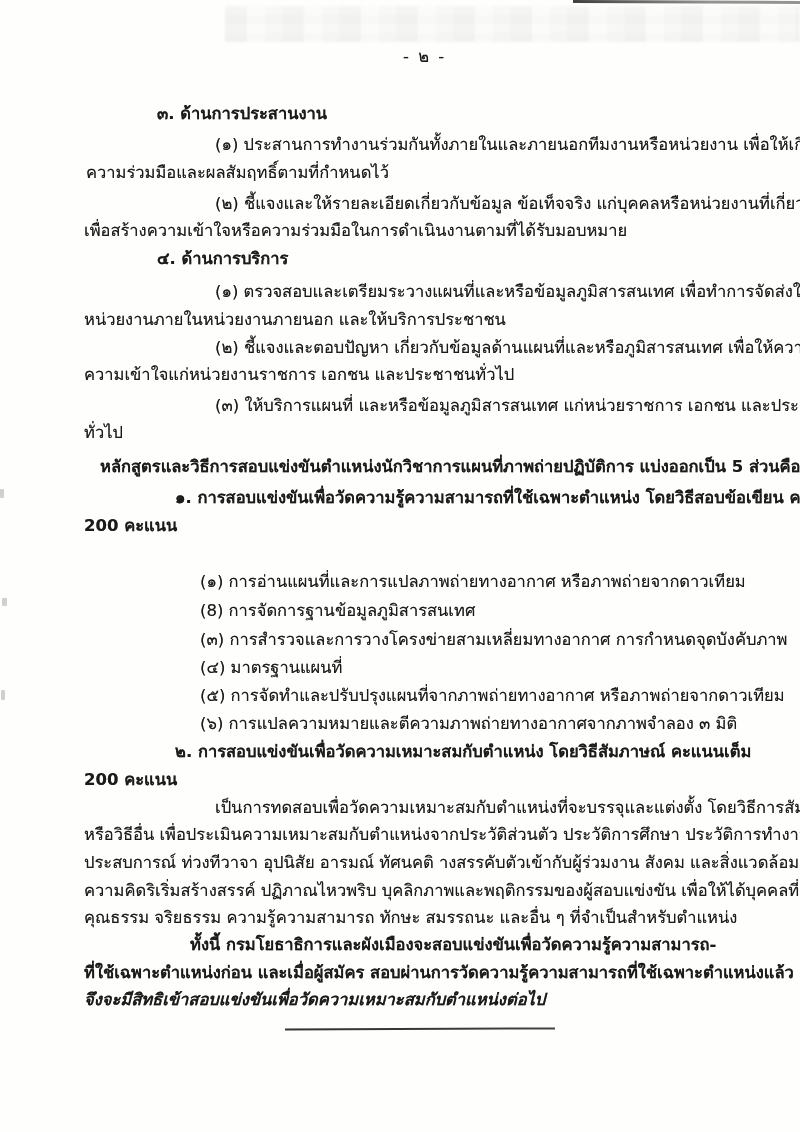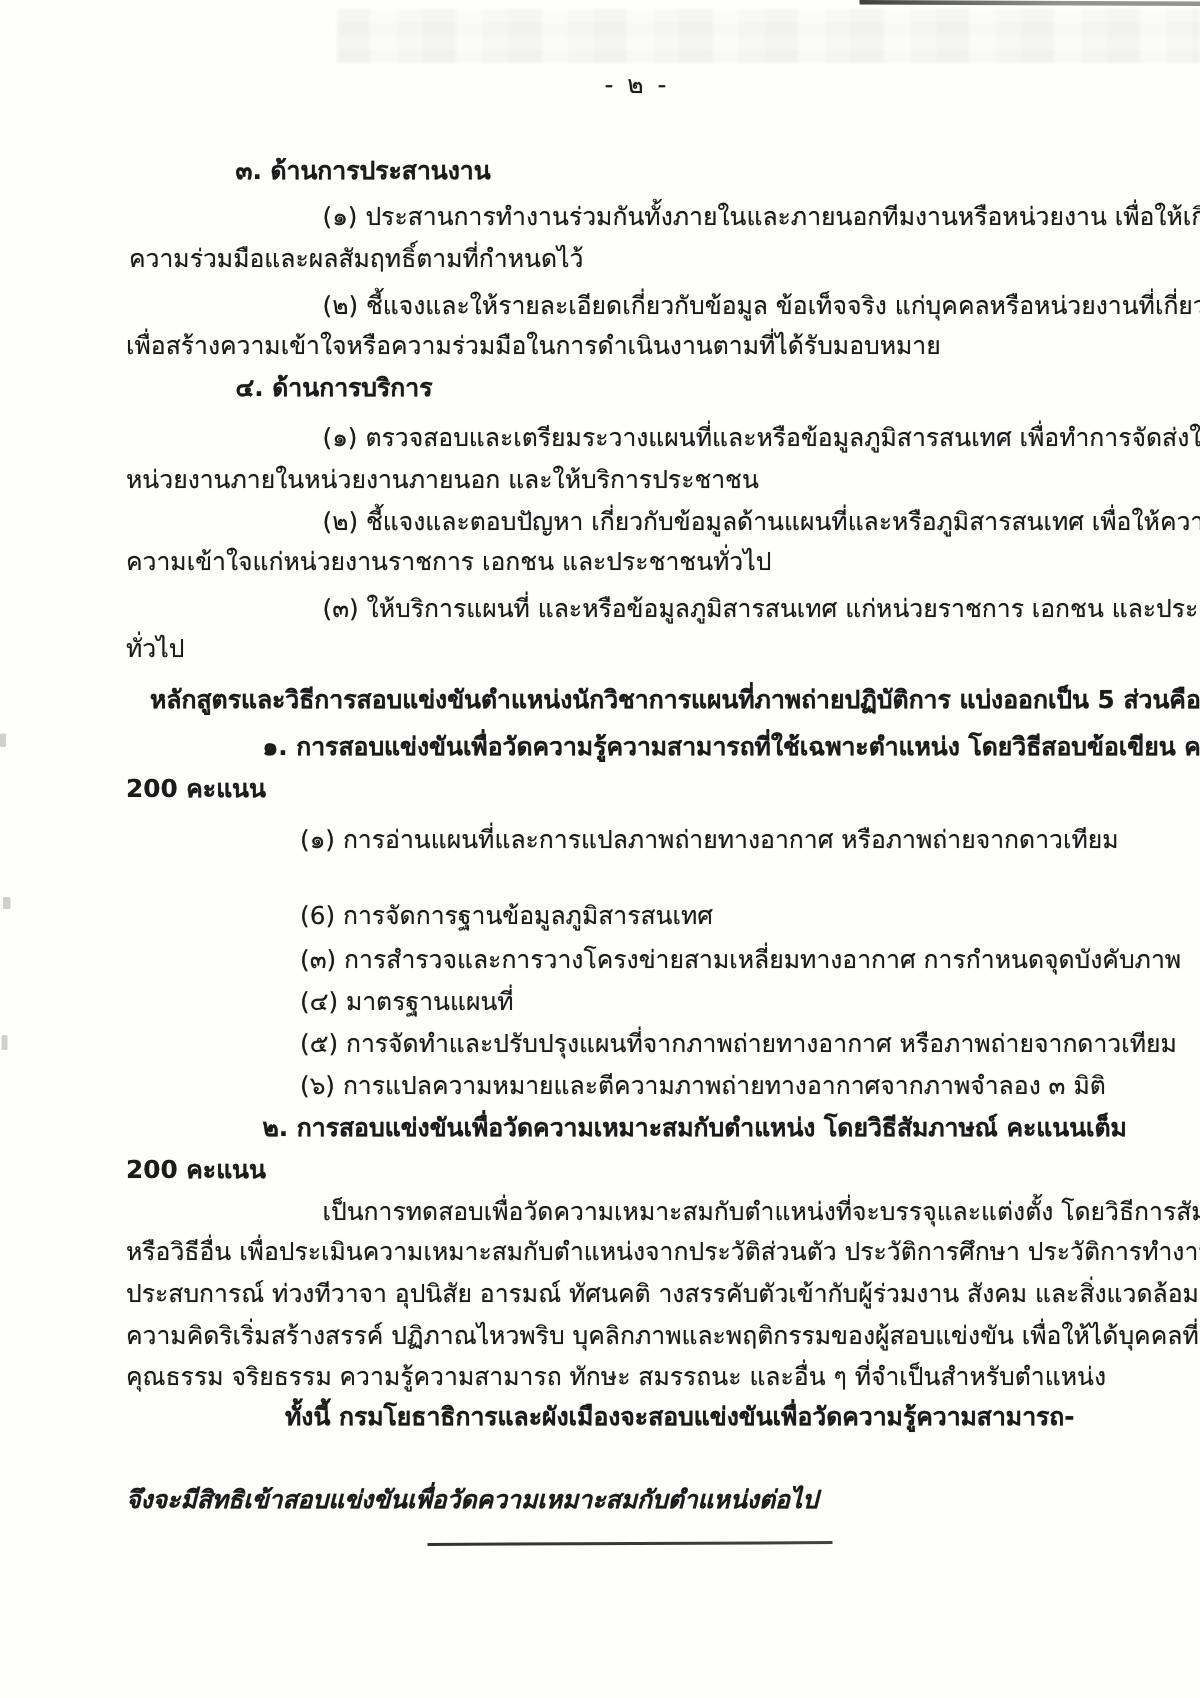--- a/index.html
+++ b/index.html
@@ -55,34 +55,35 @@
   <div class="ln" style="top:307px;left:84px;">หน่วยงานภายในหน่วยงานภายนอก และให้บริการประชาชน</div>
   <div class="ln" style="top:335px;left:215px;">(๒)  ชี้แจงและตอบปัญหา เกี่ยวกับข้อมูลด้านแผนที่และหรือภูมิสารสนเทศ เพื่อให้ความรู้</div>
   <div class="ln" style="top:362px;left:84px;">ความเข้าใจแก่หน่วยงานราชการ เอกชน และประชาชนทั่วไป</div>
   <div class="ln" style="top:393px;left:215px;">(๓)  ให้บริการแผนที่ และหรือข้อมูลภูมิสารสนเทศ แก่หน่วยราชการ เอกชน และประชาชน</div>
   <div class="ln" style="top:420px;left:84px;">ทั่วไป</div>
 
   <div class="ln b" style="top:454px;left:100px;">หลักสูตรและวิธีการสอบแข่งขันตำแหน่งนักวิชาการแผนที่ภาพถ่ายปฏิบัติการ แบ่งออกเป็น 5 ส่วนคือ</div>
   <div class="ln b" style="top:485px;left:175px;">๑. การสอบแข่งขันเพื่อวัดความรู้ความสามารถที่ใช้เฉพาะตำแหน่ง โดยวิธีสอบข้อเขียน คะแนนเต็ม</div>
   <div class="ln b" style="top:513px;left:84px;">200 คะแนน</div>
 
-  <div class="ln" style="top:547px;left:200px;">(๑)  การอ่านแผนที่และการแปลภาพถ่ายทางอากาศ หรือภาพถ่ายจากดาวเทียม</div>
-  <div class="ln" style="top:598px;left:200px;">(6)  การจัดการฐานข้อมูลภูมิสารสนเทศ</div>
+  <div class="ln" style="top:569px;left:200px;">(๑)  การอ่านแผนที่และการแปลภาพถ่ายทางอากาศ หรือภาพถ่ายจากดาวเทียม</div>
+  <div class="ln" style="top:598px;left:200px;">(8)  การจัดการฐานข้อมูลภูมิสารสนเทศ</div>
   <div class="ln" style="top:627px;left:200px;">(๓)  การสำรวจและการวางโครงข่ายสามเหลี่ยมทางอากาศ การกำหนดจุดบังคับภาพ</div>
   <div class="ln" style="top:655px;left:200px;">(๔)  มาตรฐานแผนที่</div>
   <div class="ln" style="top:683px;left:200px;">(๕)  การจัดทำและปรับปรุงแผนที่จากภาพถ่ายทางอากาศ หรือภาพถ่ายจากดาวเทียม</div>
   <div class="ln" style="top:711px;left:200px;">(๖)  การแปลความหมายและตีความภาพถ่ายทางอากาศจากภาพจำลอง ๓ มิติ</div>
 
   <div class="ln b" style="top:739px;left:175px;">๒. การสอบแข่งขันเพื่อวัดความเหมาะสมกับตำแหน่ง โดยวิธีสัมภาษณ์ คะแนนเต็ม</div>
   <div class="ln b" style="top:767px;left:84px;">200 คะแนน</div>
 
   <div class="ln" style="top:795px;left:215px;">เป็นการทดสอบเพื่อวัดความเหมาะสมกับตำแหน่งที่จะบรรจุและแต่งตั้ง โดยวิธีการสัมภาษณ์</div>
   <div class="ln" style="top:822px;left:84px;">หรือวิธีอื่น เพื่อประเมินความเหมาะสมกับตำแหน่งจากประวัติส่วนตัว ประวัติการศึกษา ประวัติการทำงาน</div>
   <div class="ln" style="top:850px;left:84px;">ประสบการณ์ ท่วงทีวาจา อุปนิสัย อารมณ์ ทัศนคติ างสรรคับตัวเข้ากับผู้ร่วมงาน สังคม และสิ่งแวดล้อม</div>
   <div class="ln" style="top:878px;left:84px;">ความคิดริเริ่มสร้างสรรค์ ปฏิภาณไหวพริบ บุคลิกภาพและพฤติกรรมของผู้สอบแข่งขัน เพื่อให้ได้บุคคลที่มี</div>
   <div class="ln b" style="top:932px;left:190px;">ทั้งนี้ กรมโยธาธิการและผังเมืองจะสอบแข่งขันเพื่อวัดความรู้ความสามารถ-</div>
 
   <div class="ln" style="top:905px;left:84px;">คุณธรรม จริยธรรม ความรู้ความสามารถ ทักษะ สมรรถนะ และอื่น ๆ ที่จำเป็นสำหรับตำแหน่ง</div>
+  <div class="ln b" style="top:960px;left:84px;">ที่ใช้เฉพาะตำแหน่งก่อน และเมื่อผู้สมัคร สอบผ่านการวัดความรู้ความสามารถที่ใช้เฉพาะตำแหน่งแล้ว</div>
   <div class="ln b" style="top:987px;left:84px;font-style:italic;">จึงจะมีสิทธิเข้าสอบแข่งขันเพื่อวัดความเหมาะสมกับตำแหน่งต่อไป</div>
 
   <div class="rule"></div>
 
 </main>
 
 </body></html>

